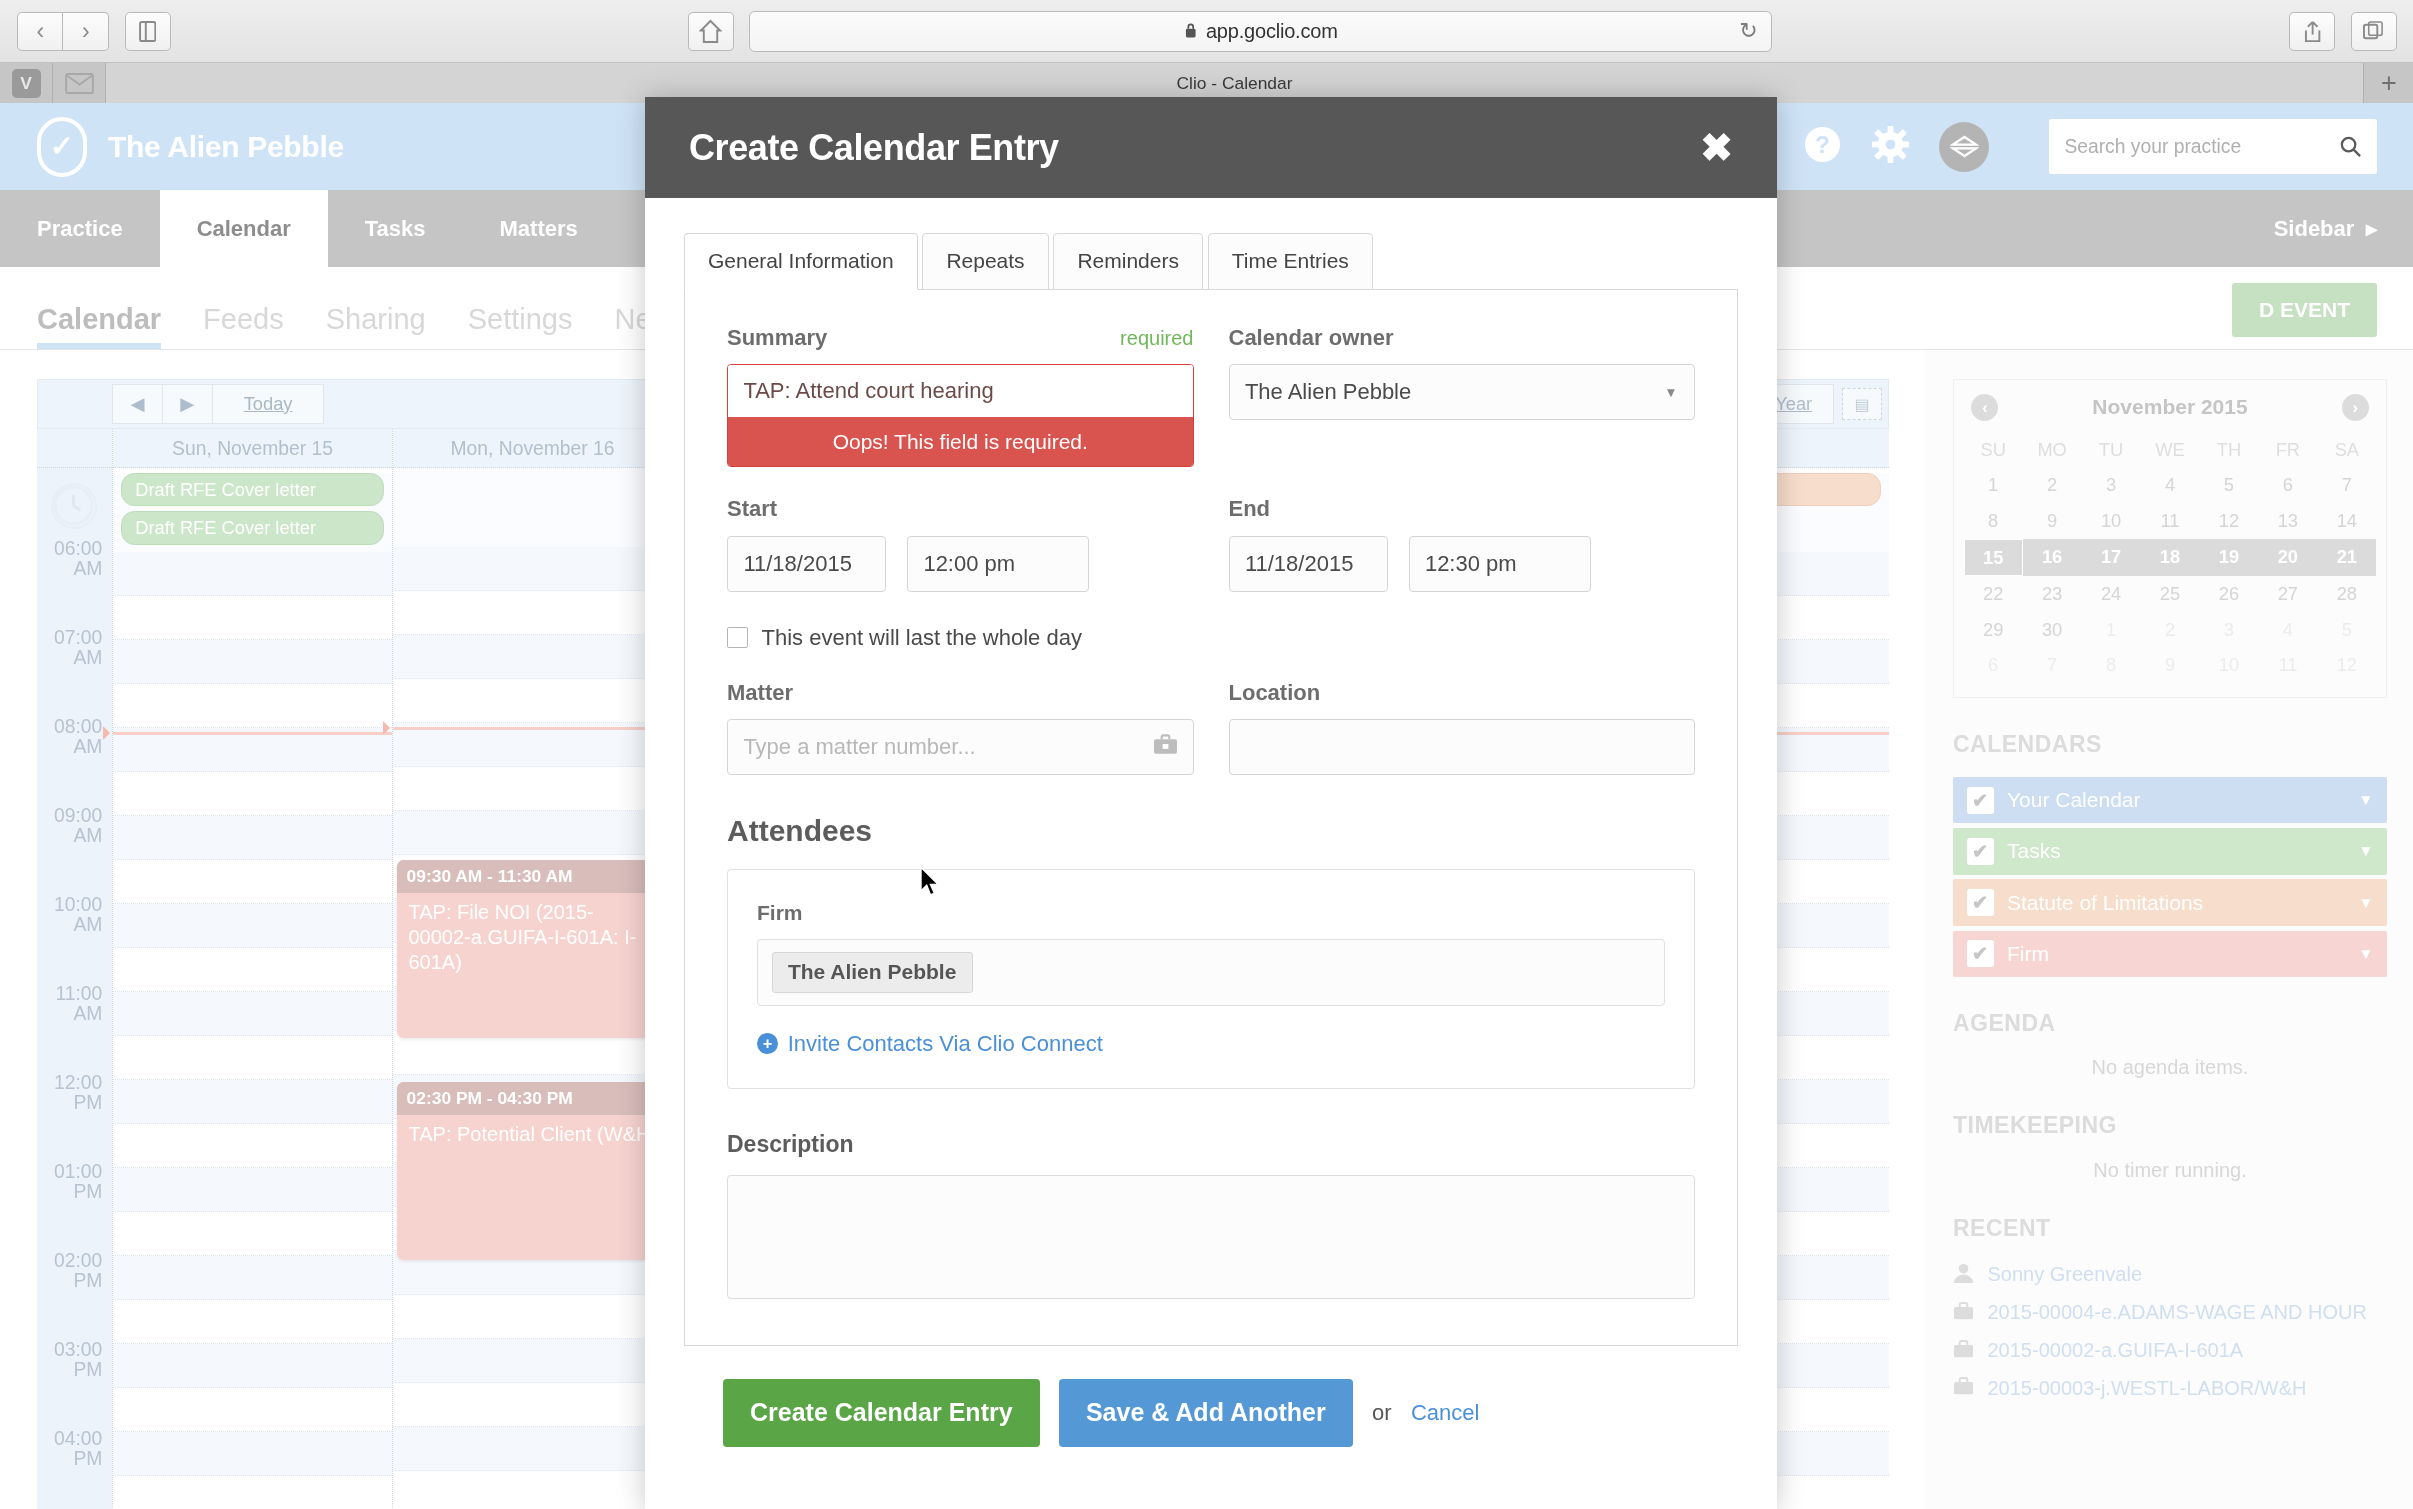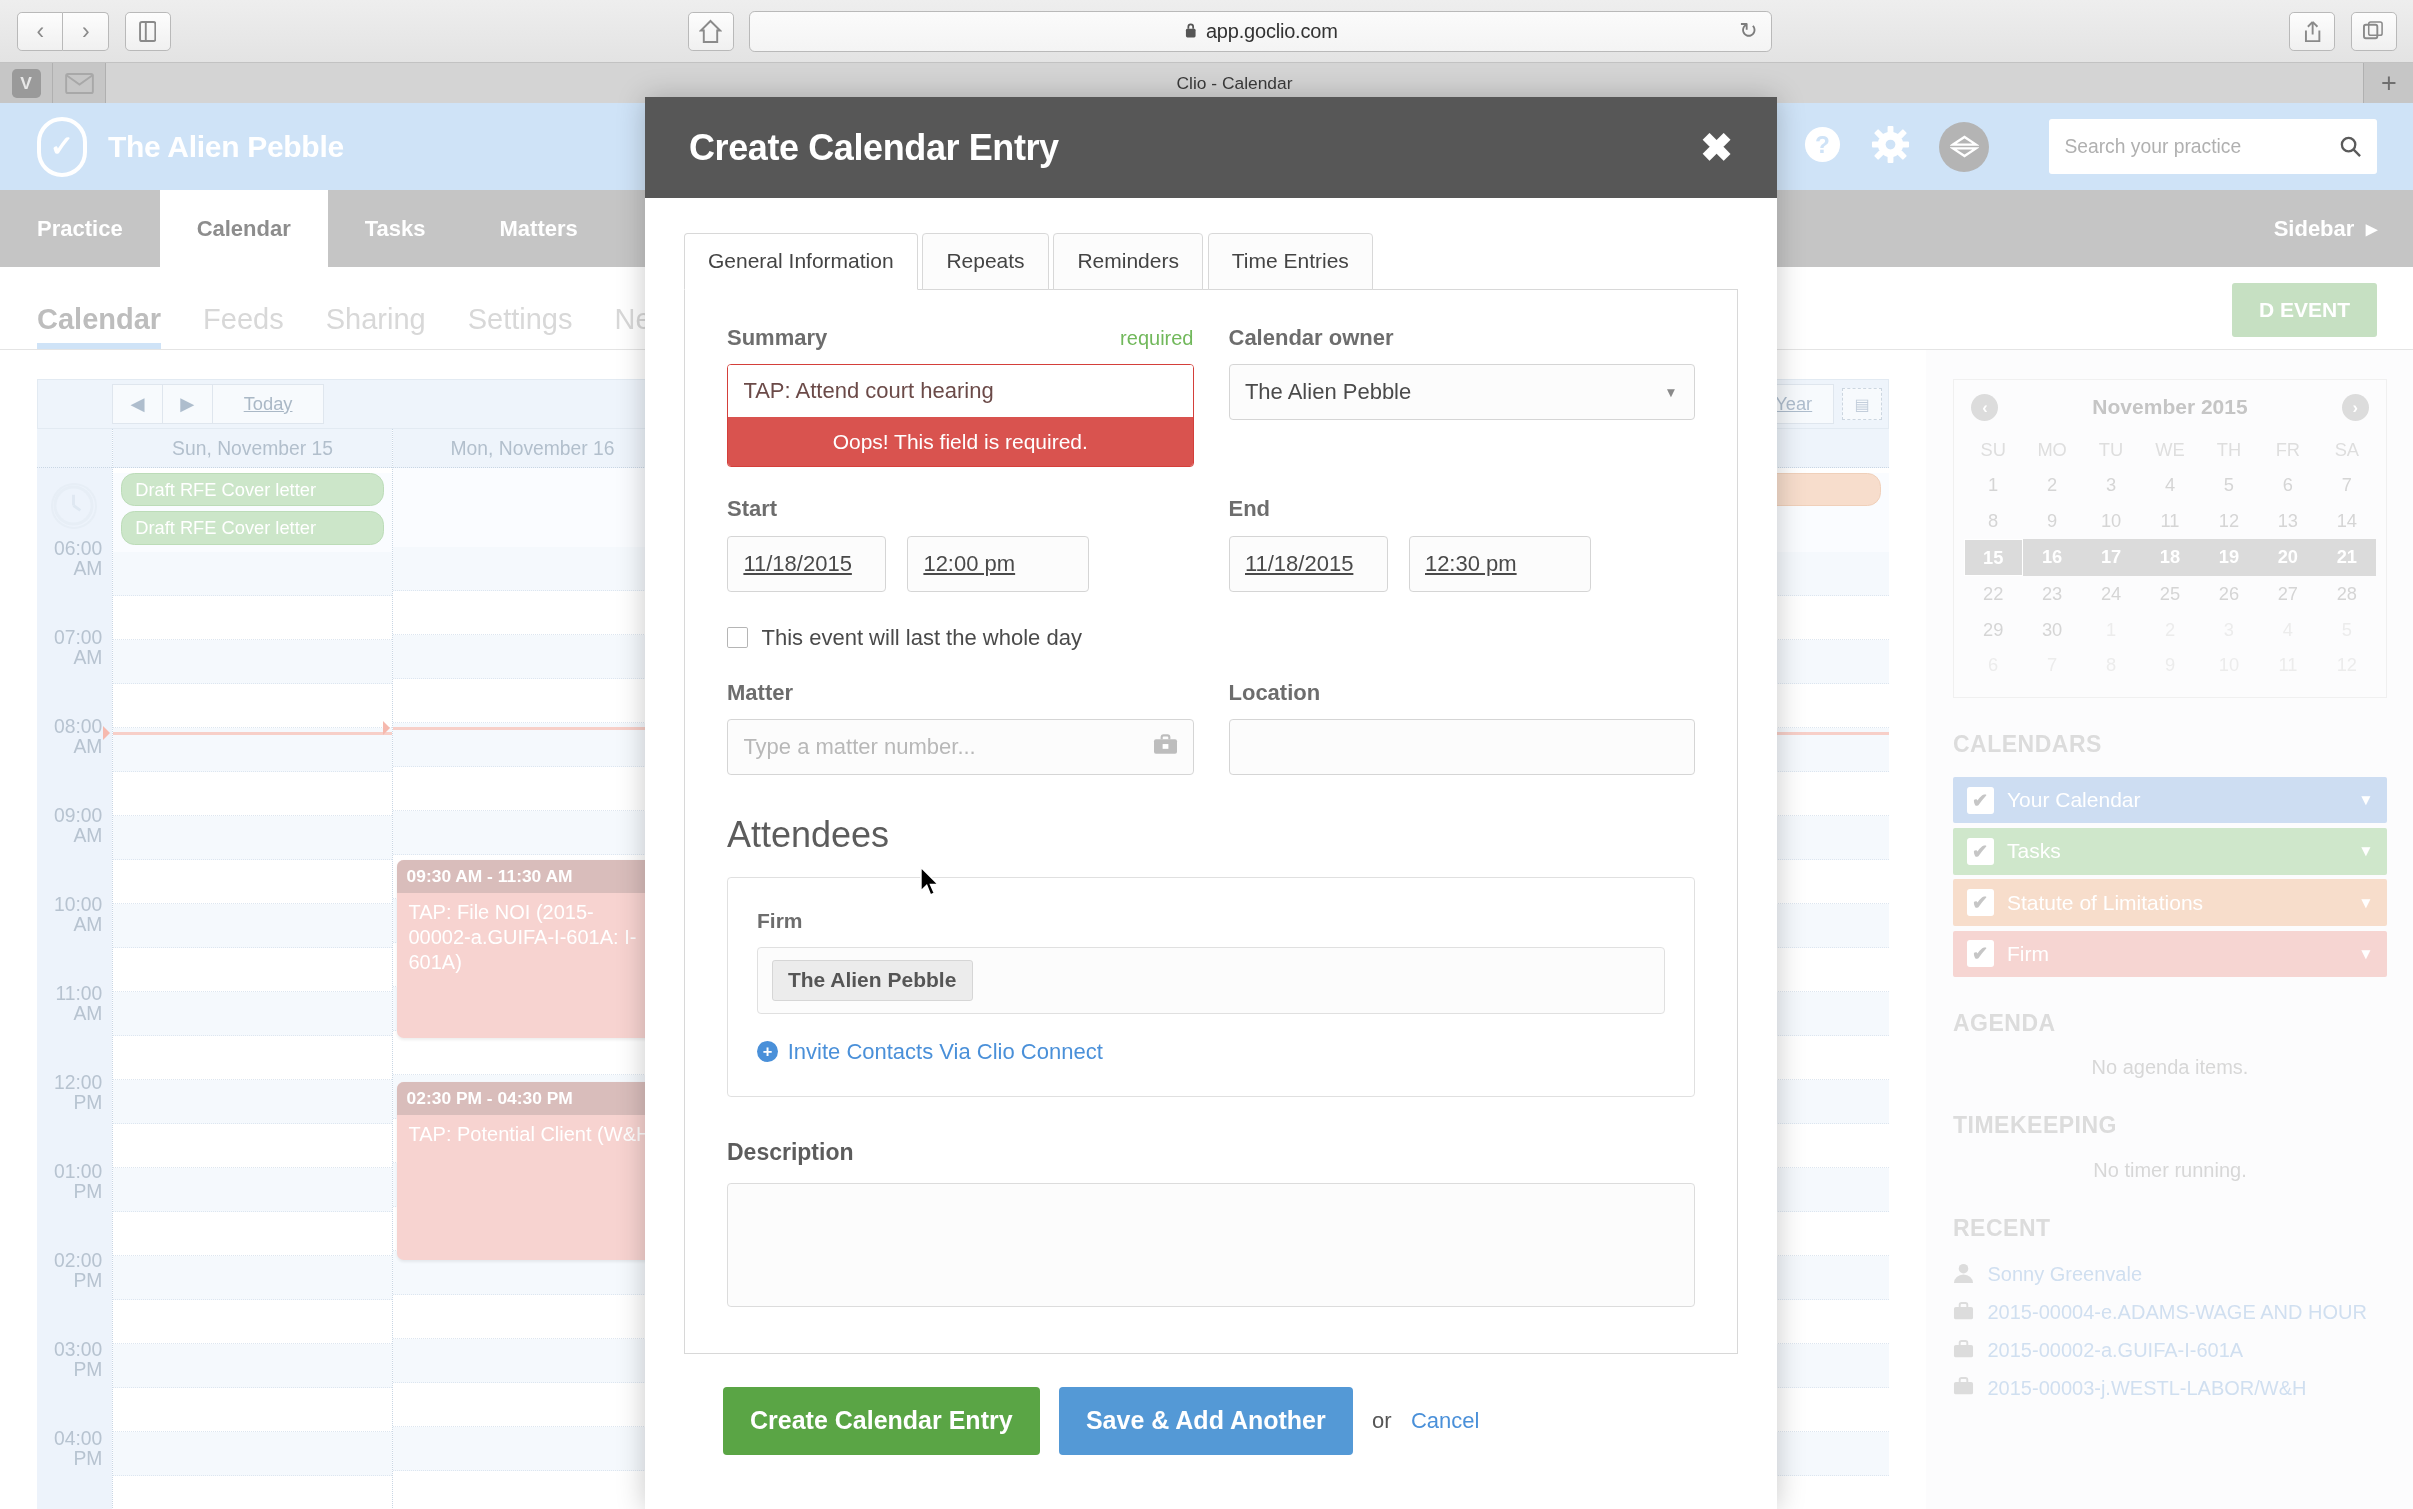--- a/index.html
+++ b/index.html
@@ -300,31 +300,31 @@
   }
   .err-msg {
     background: #d9534f; color: #fff; font-size: 21px; padding: 12.6px 15.4px; text-align: center;
   }
   .sel-wrap { position: relative; }
   .sel-wrap .caret {
     position: absolute; right: 17.4px; top: 50%; transform: translateY(-50%);
     color: #8a8a8a; font-size: 13.5px; pointer-events: none;
   }
   .dt-row { display: flex; gap: 21px; }
-  .dt-row .finput { width: 159px; text-decoration: underline; }
+  .dt-row .finput { width: 159px; }
   .dt-row .finput.time { width: 182px; }
   .chk-row { display: flex; align-items: center; gap: 13.5px; margin: 33px 0 29px 0; }
   .chk-box { width: 21px; height: 21px; border: 1px solid #b5b5b5; border-radius: 1.9px; background: #fff; }
   .chk-label { font-size: 22px; color: #4a4a4a; }
   .matter-wrap { position: relative; }
   .matter-wrap .brief {
     position: absolute; right: 15.4px; top: 50%; transform: translateY(-50%);
     color: #bdbdbd;
   }
-  .section-h { font-size: 36px; font-weight: normal; color: #5c5c5c; margin: 39px 0 21px 0; }
+  .section-h { font-size: 30px; font-weight: bold; color: #5c5c5c; margin: 39px 0 21px 0; }
   .attendees-box { border: 1px solid #e0e0e0; border-radius: 3.9px; padding: 31px 29px; }
   .sub-lbl { font-size: 21px; font-weight: bold; color: #6d6d6d; margin-bottom: 13.5px; }
   .token-field {
     border: 1px solid #e0e0e0; border-radius: 3.9px; background: #fcfcfc;
     padding: 11.6px 13.5px; min-height: 60px;
   }
   .token {
     display: inline-block; background: #ececec; border: 1px solid #d6d6d6;
     border-radius: 2.9px; padding: 7.7px 15.4px; font-size: 21px; font-weight: bold; color: #555;
   }

